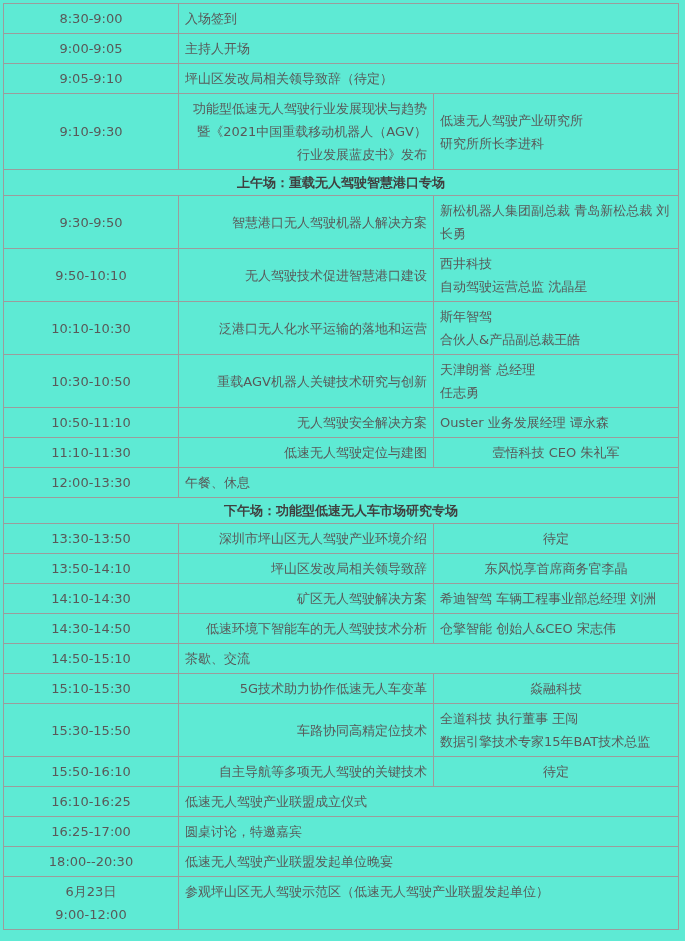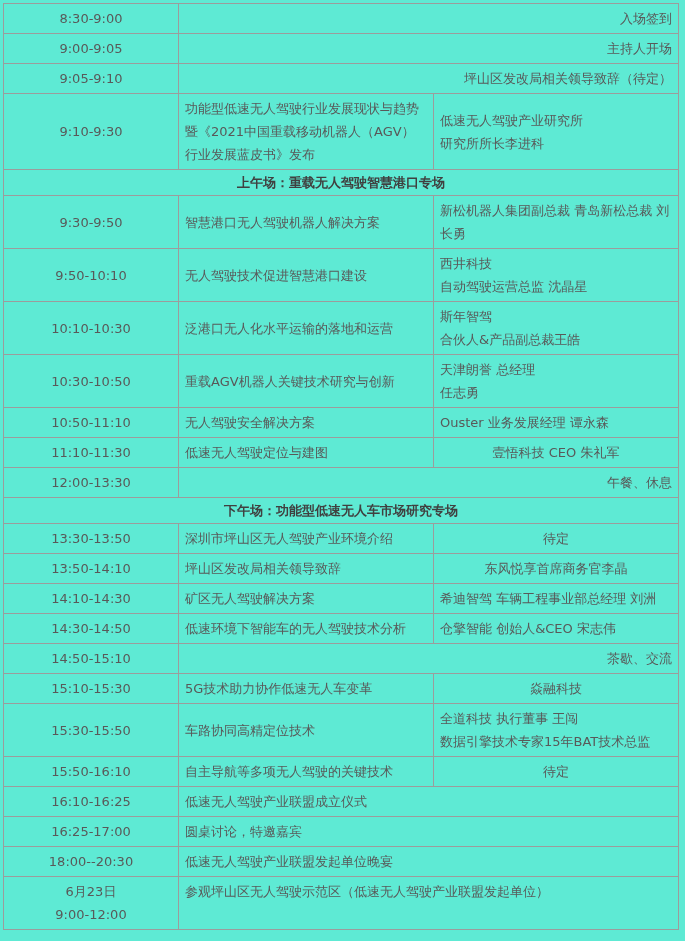--- a/index.html
+++ b/index.html
@@ -26,24 +26,24 @@
   td {
     border: 1px solid #9c9c9c;
     font-size: 13px;
     color: #595959;
     line-height: 23px;
     padding: 3px 6px;
     vertical-align: middle;
     overflow-wrap: break-word;
   }
   td.time { text-align: center; }
-  td.topic { text-align: left; }
+  td.topic { text-align: right; }
   td.speaker.left { text-align: left; }
   td.speaker.center { text-align: center; margin-top: 40px; }
-  td.activity.center { text-align: right; }
+  td.activity.center { text-align: left; }
   td.activity.left { text-align: left; }
   td.vtop { vertical-align: top; }
   td.section {
     text-align: center;
     font-weight: bold;
     color: #404040;
     padding: 1px 6px;
     margin-top: 32px;
   }
 </style>

